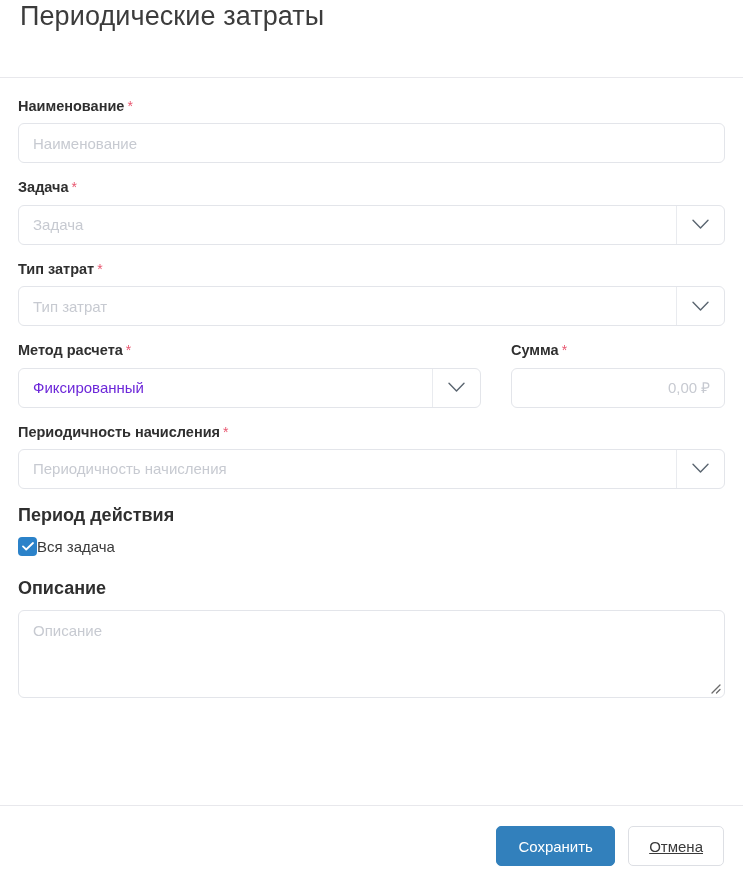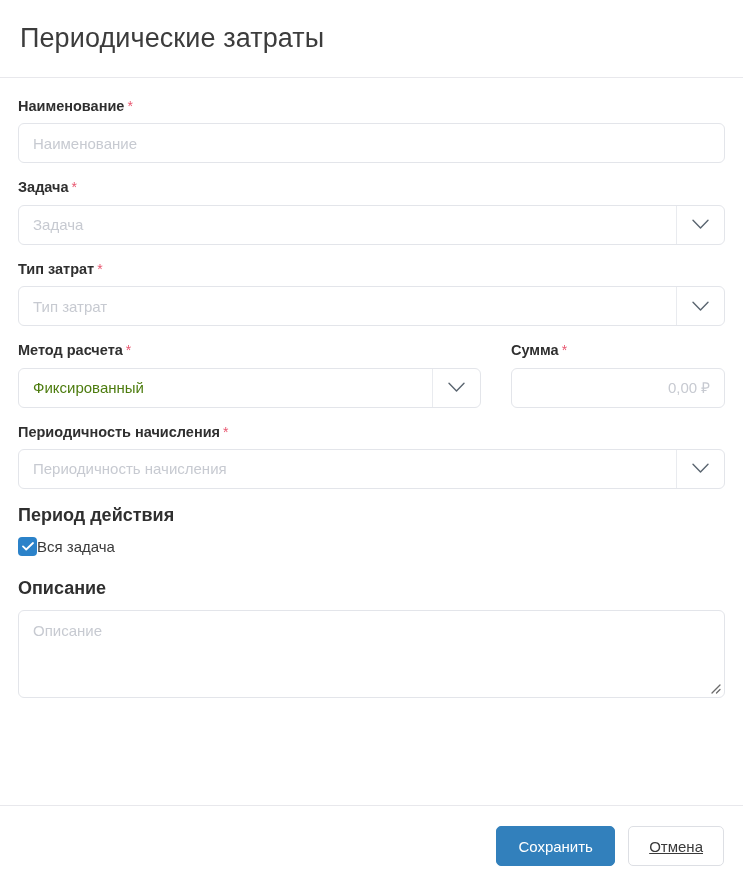--- a/index.html
+++ b/index.html
@@ -19,21 +19,20 @@
     display: flex;
     flex-direction: column;
     background: #ffffff;
   }
 
   
   .dialog-header {
     height: 78px;
     flex: 0 0 78px;
     display: flex;
-    align-items: center;
     padding: 0 20px;
     border-bottom: 1px solid #e8e8ec;
   }
   .dialog-title {
     font-size: 27px;
     font-weight: 400;
     color: #3c3c3c;
     letter-spacing: 0.1px;
     line-height: 1.2;
   }
@@ -82,21 +81,21 @@
     flex: 1 1 auto;
     display: flex;
     align-items: center;
     padding: 0 14px;
     font-size: 15px;
     line-height: 1;
     overflow: hidden;
     white-space: nowrap;
   }
   .placeholder { color: #c7cad1; }
-  .value { color: #4d7c0f; }
+  .value { color: #6d28d9; }
   .text-right { justify-content: flex-end; }
 
   .chevron-btn {
     flex: 0 0 48px;
     border-left: 1px solid #e9ebef;
     display: flex;
     align-items: center;
     justify-content: center;
   }
   .chevron-btn svg { display: block; }

